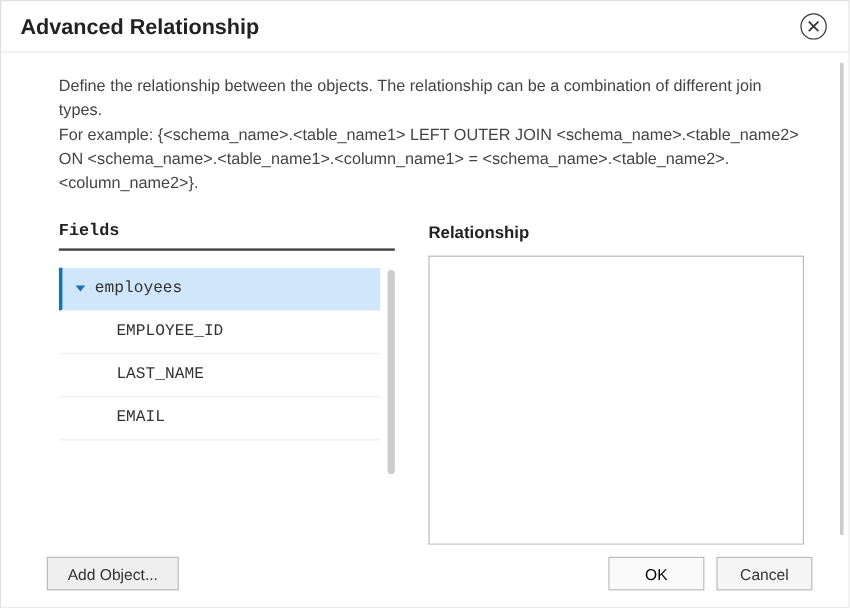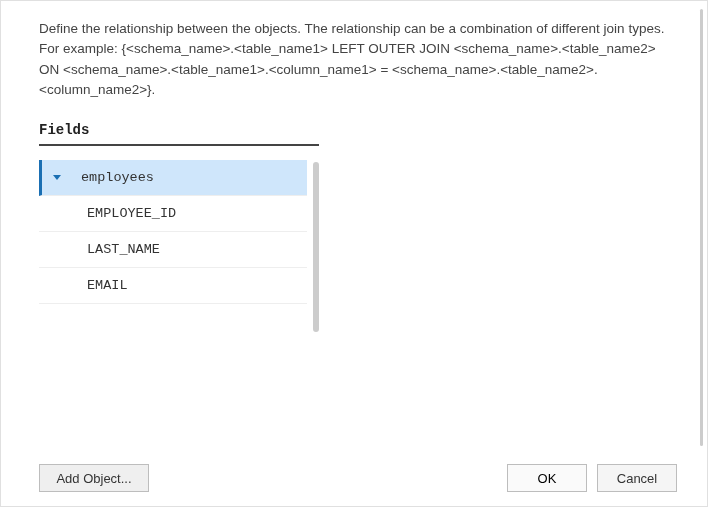--- a/index.html
+++ b/index.html
@@ -35,20 +35,21 @@
     cursor: pointer;
     background: #fff;
   }
   .close-btn svg { width: 10px; height: 10px; }
   .body-wrap {
     flex: 1 1 auto;
     display: flex;
     position: relative;
     background: #fff;
     overflow: hidden;
+    padding-left: 10px;
   }
   .content {
     flex: 1 1 auto;
     padding: 18px 30px 0 38px;
     overflow: hidden;
     display: flex;
     flex-direction: column;
   }
   .desc {
     font-size: 13.5px;
@@ -99,21 +100,20 @@
     margin-top: 2px;
   }
   .tree-row {
     height: 36px;
     display: flex; align-items: center;
     font-size: 13.5px;
     color: #333;
     border-bottom: 1px solid #eee;
     padding-left: 14px;
     cursor: default;
-    gap: 12px;
   }
   .tree-row.parent {
     background: #cfe6fb;
     border-left: 3px solid #1a6fb3;
     padding-left: 11px;
     font-weight: 400;
   }
   .tree-row.child {
     padding-left: 48px;
     cursor: pointer;
@@ -171,20 +171,29 @@
     color: #000000;
     background: #fafafa;
     cursor: default;
   }
 </style>
 </head>
 <body>
 
 <div class="dialog">
 
+  <div class="titlebar">
+    <h1>Advanced Relationship</h1>
+    <div class="close-btn">
+      <svg viewBox="0 0 10 10">
+        <line x1="1" y1="1" x2="9" y2="9" stroke="#333" stroke-width="1.5"></line>
+        <line x1="9" y1="1" x2="1" y2="9" stroke="#333" stroke-width="1.5"></line>
+      </svg>
+    </div>
+  </div>
 
   <div class="body-wrap">
     <div class="content">
 
       <div class="desc">
         <span>Define the relationship between the objects. The relationship can be a combination of different join types.</span><br>
         <span>For example: {&lt;schema_name&gt;.&lt;table_name1&gt; LEFT OUTER JOIN &lt;schema_name&gt;.&lt;table_name2&gt; ON &lt;schema_name&gt;.&lt;table_name1&gt;.&lt;column_name1&gt; = &lt;schema_name&gt;.&lt;table_name2&gt;.&lt;column_name2&gt;}.</span>
       </div>
 
       <div class="panels">
@@ -204,20 +213,24 @@
                 <span>LAST_NAME</span>
               </div>
               <div class="tree-row child">
                 <span>EMAIL</span>
               </div>
             </div>
             <div class="tree-scroll"></div>
           </div>
         </div>
 
+        <div class="panel relationship">
+          <div class="panel-header">Relationship</div>
+          <textarea class="rel-textarea" style=""></textarea>
+        </div>
 
       </div>
     </div>
 
     <div class="right-scroll">
       <div class="right-scroll-track"></div>
     </div>
   </div>
 
   <div class="footer">

